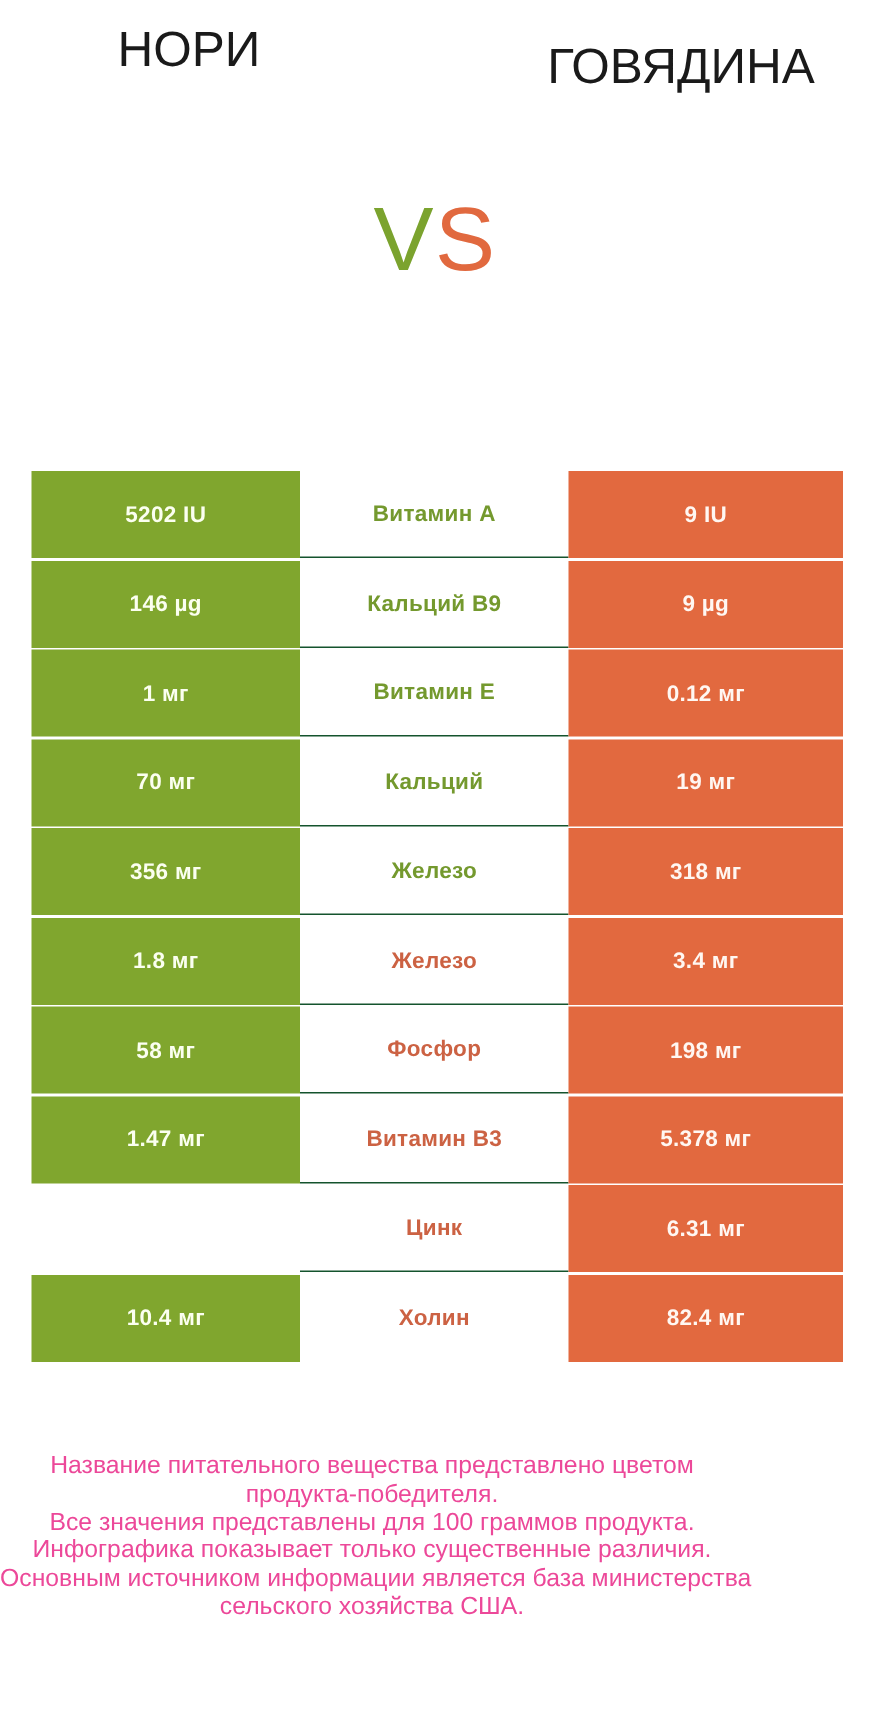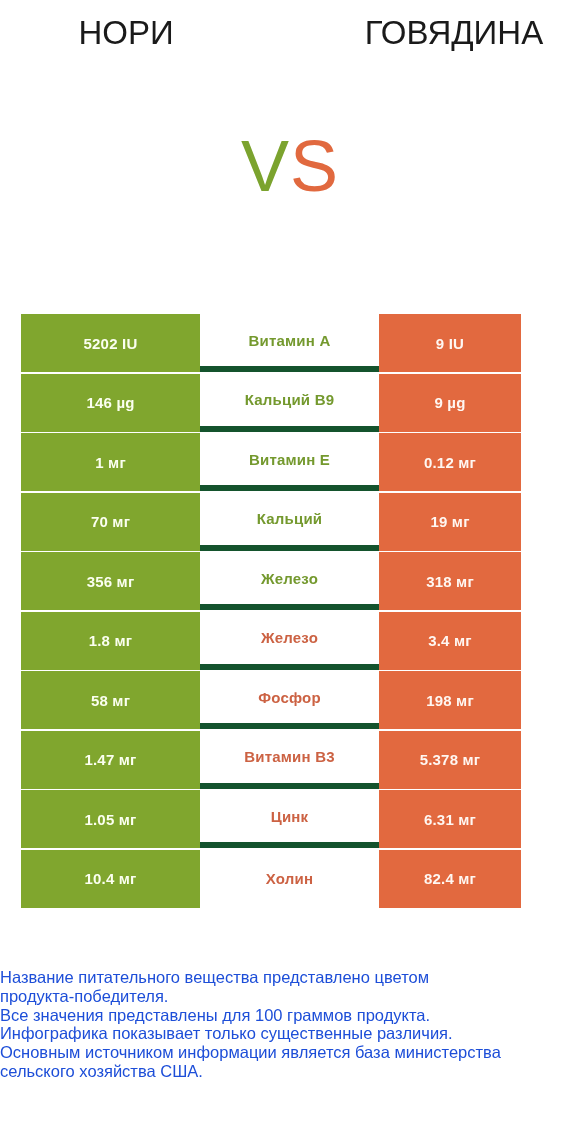--- a/index.html
+++ b/index.html
@@ -11,56 +11,56 @@
   }
   .page { position: relative; width: 580px; height: 1144px; background:#fff; }
 
   
   .title {
     position: absolute; top: 18px;
     font-size: 33px; font-weight: 400; color: #1a1a1a;
     text-align: center; white-space: nowrap; line-height: 30px;
   }
   .title-left  { left: 0;   width: 252px; }
-  .title-right { left: 328px; width: 252px; }
+  .title-right { left: 328px; width: 252px; margin-top: 11px; }
 
   
   .hero-left  { position: absolute; left: 73px; top: 144px; width: 138px; height: 110px; }
   .hero-right { position: absolute; left: 374px; top: 113px; width: 184px; height: 142px; }
 
   
   .vs {
     position: absolute; left: 0; top: 0; width: 580px; text-align: center;
-    font-size: 72px; font-weight: 400; line-height: 1; letter-spacing: 1px;
+    font-size: 60px; font-weight: 400; line-height: 1; letter-spacing: 1px;
   }
   .vs-wrap { position: absolute; left: 0; top: 130px; width: 580px; height: 100px; }
   .vs .v { color: #7ba32e; }
   .vs .s { color: #e1693f; }
 
   
   .table { position: absolute; left: 21px; top: 314px; width: 537px; height: 596px; }
   .row { position: absolute; left: 0; width: 537px; height: 58px; }
   .cell {
     position: absolute; top: 0; height: 58px;
     display: flex; align-items: center; justify-content: center;
     font-size: 15px; font-weight: bold; box-sizing: border-box;
     letter-spacing: 0.2px;
   }
   .cell-left  { left: 0;     width: 179px; background: #80a62e; color: #fbfff0; }
   .cell-mid   { left: 179px; width: 179px; background: #ffffff;
-                border-bottom: 6px solid #14532d; }
-  .cell-right { left: 358px; width: 142px; background: #e2693f; color: #fff7f2; }
+                border-bottom: 1px solid #14532d; }
+  .cell-right { left: 358px; width: 183px; background: #e2693f; color: #fff7f2; }
   .cell-mid.win-left  { color: #74992e; }
   .cell-mid.win-right { color: #cc6243; }
   .row:last-child .cell-mid { border-bottom: none; }
 
   
   .note {
     position: absolute; left: 0; top: 968px; width: 496px;
-    font-size: 16.5px; color: #1d4ed8; line-height: 18.8px;
+    text-align: center; font-size: 16.5px; color: #ec4899; line-height: 18.8px;
     letter-spacing: 0px;
   }
   .note div { white-space: nowrap; }
 </style>
 </head>
 <body>
 
 <div class="page">
 
   <div class="title title-left">НОРИ</div>
@@ -110,21 +110,20 @@
         <div class="cell cell-left">58 мг</div>
         <div class="cell cell-mid win-right">Фосфор</div>
         <div class="cell cell-right">198 мг</div>
       </div>
       <div class="row" style="top: 416.85px;">
         <div class="cell cell-left">1.47 мг</div>
         <div class="cell cell-mid win-right">Витамин B3</div>
         <div class="cell cell-right">5.378 мг</div>
       </div>
       <div class="row" style="top: 476.4px;">
-        <div class="cell cell-left">1.05 мг</div>
         <div class="cell cell-mid win-right">Цинк</div>
         <div class="cell cell-right">6.31 мг</div>
       </div>
       <div class="row" style="top: 535.95px;">
         <div class="cell cell-left">10.4 мг</div>
         <div class="cell cell-mid win-right">Холин</div>
         <div class="cell cell-right">82.4 мг</div>
       </div>
     </div>
 

